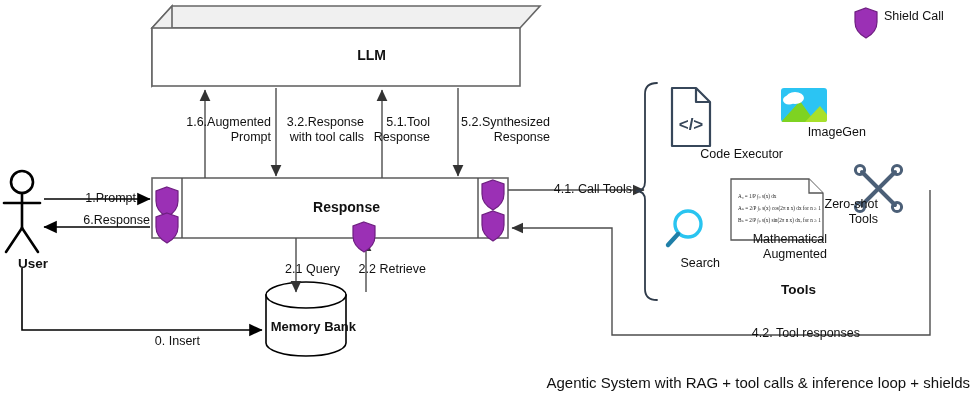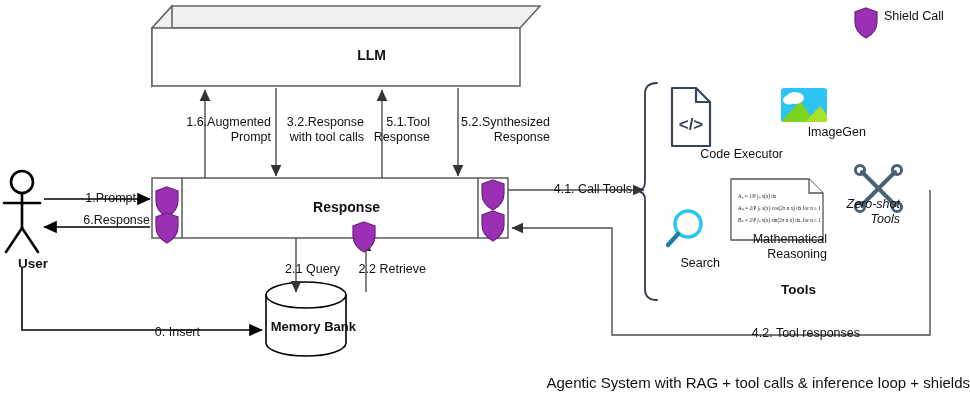--- a/index.html
+++ b/index.html
@@ -158,42 +158,42 @@
   <div class="lbl lbl-b" style="left:280px;top:200px;width:100px;font-size:14px;">Response</div>
 
   <div class="lbl lbl-b" style="left:0px;top:256px;width:48px;font-size:13.5px;">User</div>
 
   <div class="lbl lbl-b" style="left:256px;top:319px;width:100px;font-size:13px;">Memory Bank</div>
 
   <div class="lbl lbl-b" style="left:736px;top:282px;width:80px;font-size:13.5px;">Tools</div>
 
   <div class="lbl" style="left:32px;top:191px;width:104px;">1.Prompt</div>
   <div class="lbl" style="left:42px;top:213px;width:108px;">6.Response</div>
-  <div class="lbl" style="left:60px;top:325px;width:140px;">0. Insert</div>
+  <div class="lbl" style="left:60px;top:334px;width:140px;">0. Insert</div>
 
   <div class="lbl" style="left:254px;top:262px;width:86px;">2.1 Query</div>
   <div class="lbl" style="left:330px;top:262px;width:96px;">2.2 Retrieve</div>
 
   <div class="lbl" style="left:141px;top:115px;width:130px;">1.6.Augmented
 Prompt</div>
   <div class="lbl" style="left:230px;top:115px;width:134px;">3.2.Response
 with tool calls</div>
   <div class="lbl" style="left:334px;top:115px;width:96px;">5.1.Tool
 Response</div>
   <div class="lbl" style="left:420px;top:115px;width:130px;">5.2.Synthesized
 Response</div>
 
   <div class="lbl" style="left:528px;top:182px;width:104px;">4.1. Call Tools</div>
   <div class="lbl" style="left:690px;top:326px;width:170px;">4.2. Tool responses</div>
 
   <div class="lbl" style="left:645px;top:147px;width:94px;margin-left:44px;">Code Executor</div>
   <div class="lbl" style="left:796px;top:125px;width:70px;">ImageGen</div>
   <div class="lbl" style="left:658px;top:256px;width:62px;">Search</div>
   <div class="lbl" style="left:727px;top:232px;width:100px;">Mathematical
-Reasoning</div>
-  <div class="lbl" style="left:820px;top:197px;width:80px;font-style:italic;">Zero-shot
+Augmented</div>
+  <div class="lbl" style="left:798px;top:197px;width:80px;">Zero-shot
 Tools</div>
 
   <div class="lbl" style="left:884px;top:9px;width:90px;text-align:left;">Shield Call</div>
 
   <div class="lbl" style="left:0px;top:375px;width:970px;font-size:15px;">Agentic System with RAG + tool calls &amp; inference loop + shields</div>
 
 </div>
 
 </body></html>

